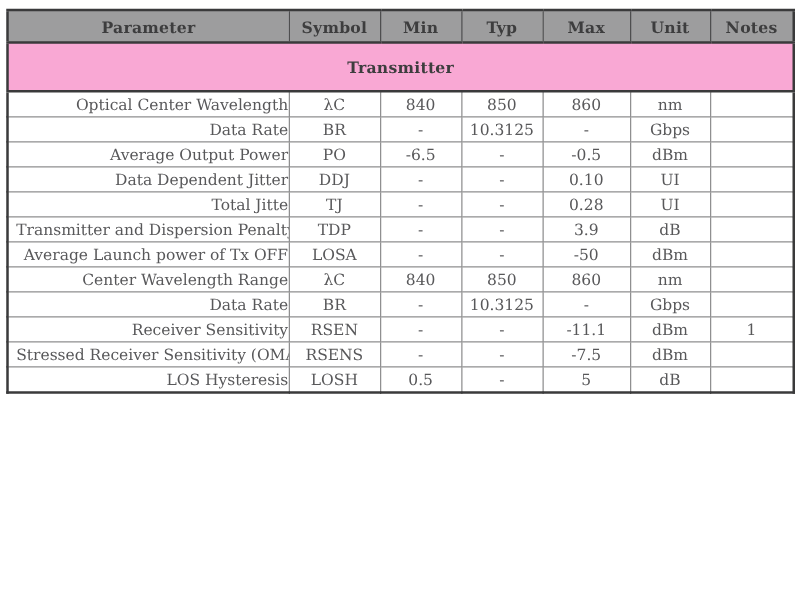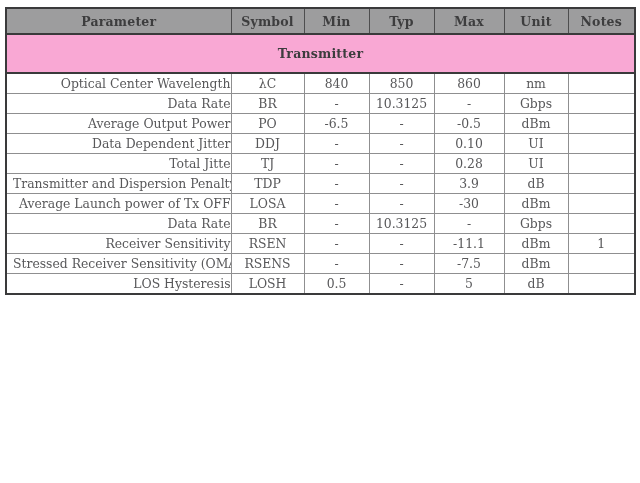--- a/index.html
+++ b/index.html
@@ -155,22 +155,31 @@
           <td class="value-cell">-</td>
           <td class="value-cell">3.9</td>
           <td class="value-cell">dB</td>
           <td class="value-cell"></td>
         </tr>
         <tr>
           <td class="param-cell">Average Launch power of Tx OFF</td>
           <td class="value-cell">LOSA</td>
           <td class="value-cell">-</td>
           <td class="value-cell">-</td>
-          <td class="value-cell">-30</td>
-          <td class="value-cell">dBm</td>
+          <td class="value-cell">-50</td>
+          <td class="value-cell">dBm</td>
+          <td class="value-cell"></td>
+        </tr>
+        <tr>
+          <td class="param-cell">Center Wavelength Range</td>
+          <td class="value-cell">λC</td>
+          <td class="value-cell">840</td>
+          <td class="value-cell">850</td>
+          <td class="value-cell">860</td>
+          <td class="value-cell">nm</td>
           <td class="value-cell"></td>
         </tr>
         <tr>
           <td class="param-cell">Data Rate</td>
           <td class="value-cell">BR</td>
           <td class="value-cell">-</td>
           <td class="value-cell">10.3125</td>
           <td class="value-cell">-</td>
           <td class="value-cell">Gbps</td>
           <td class="value-cell"></td>

